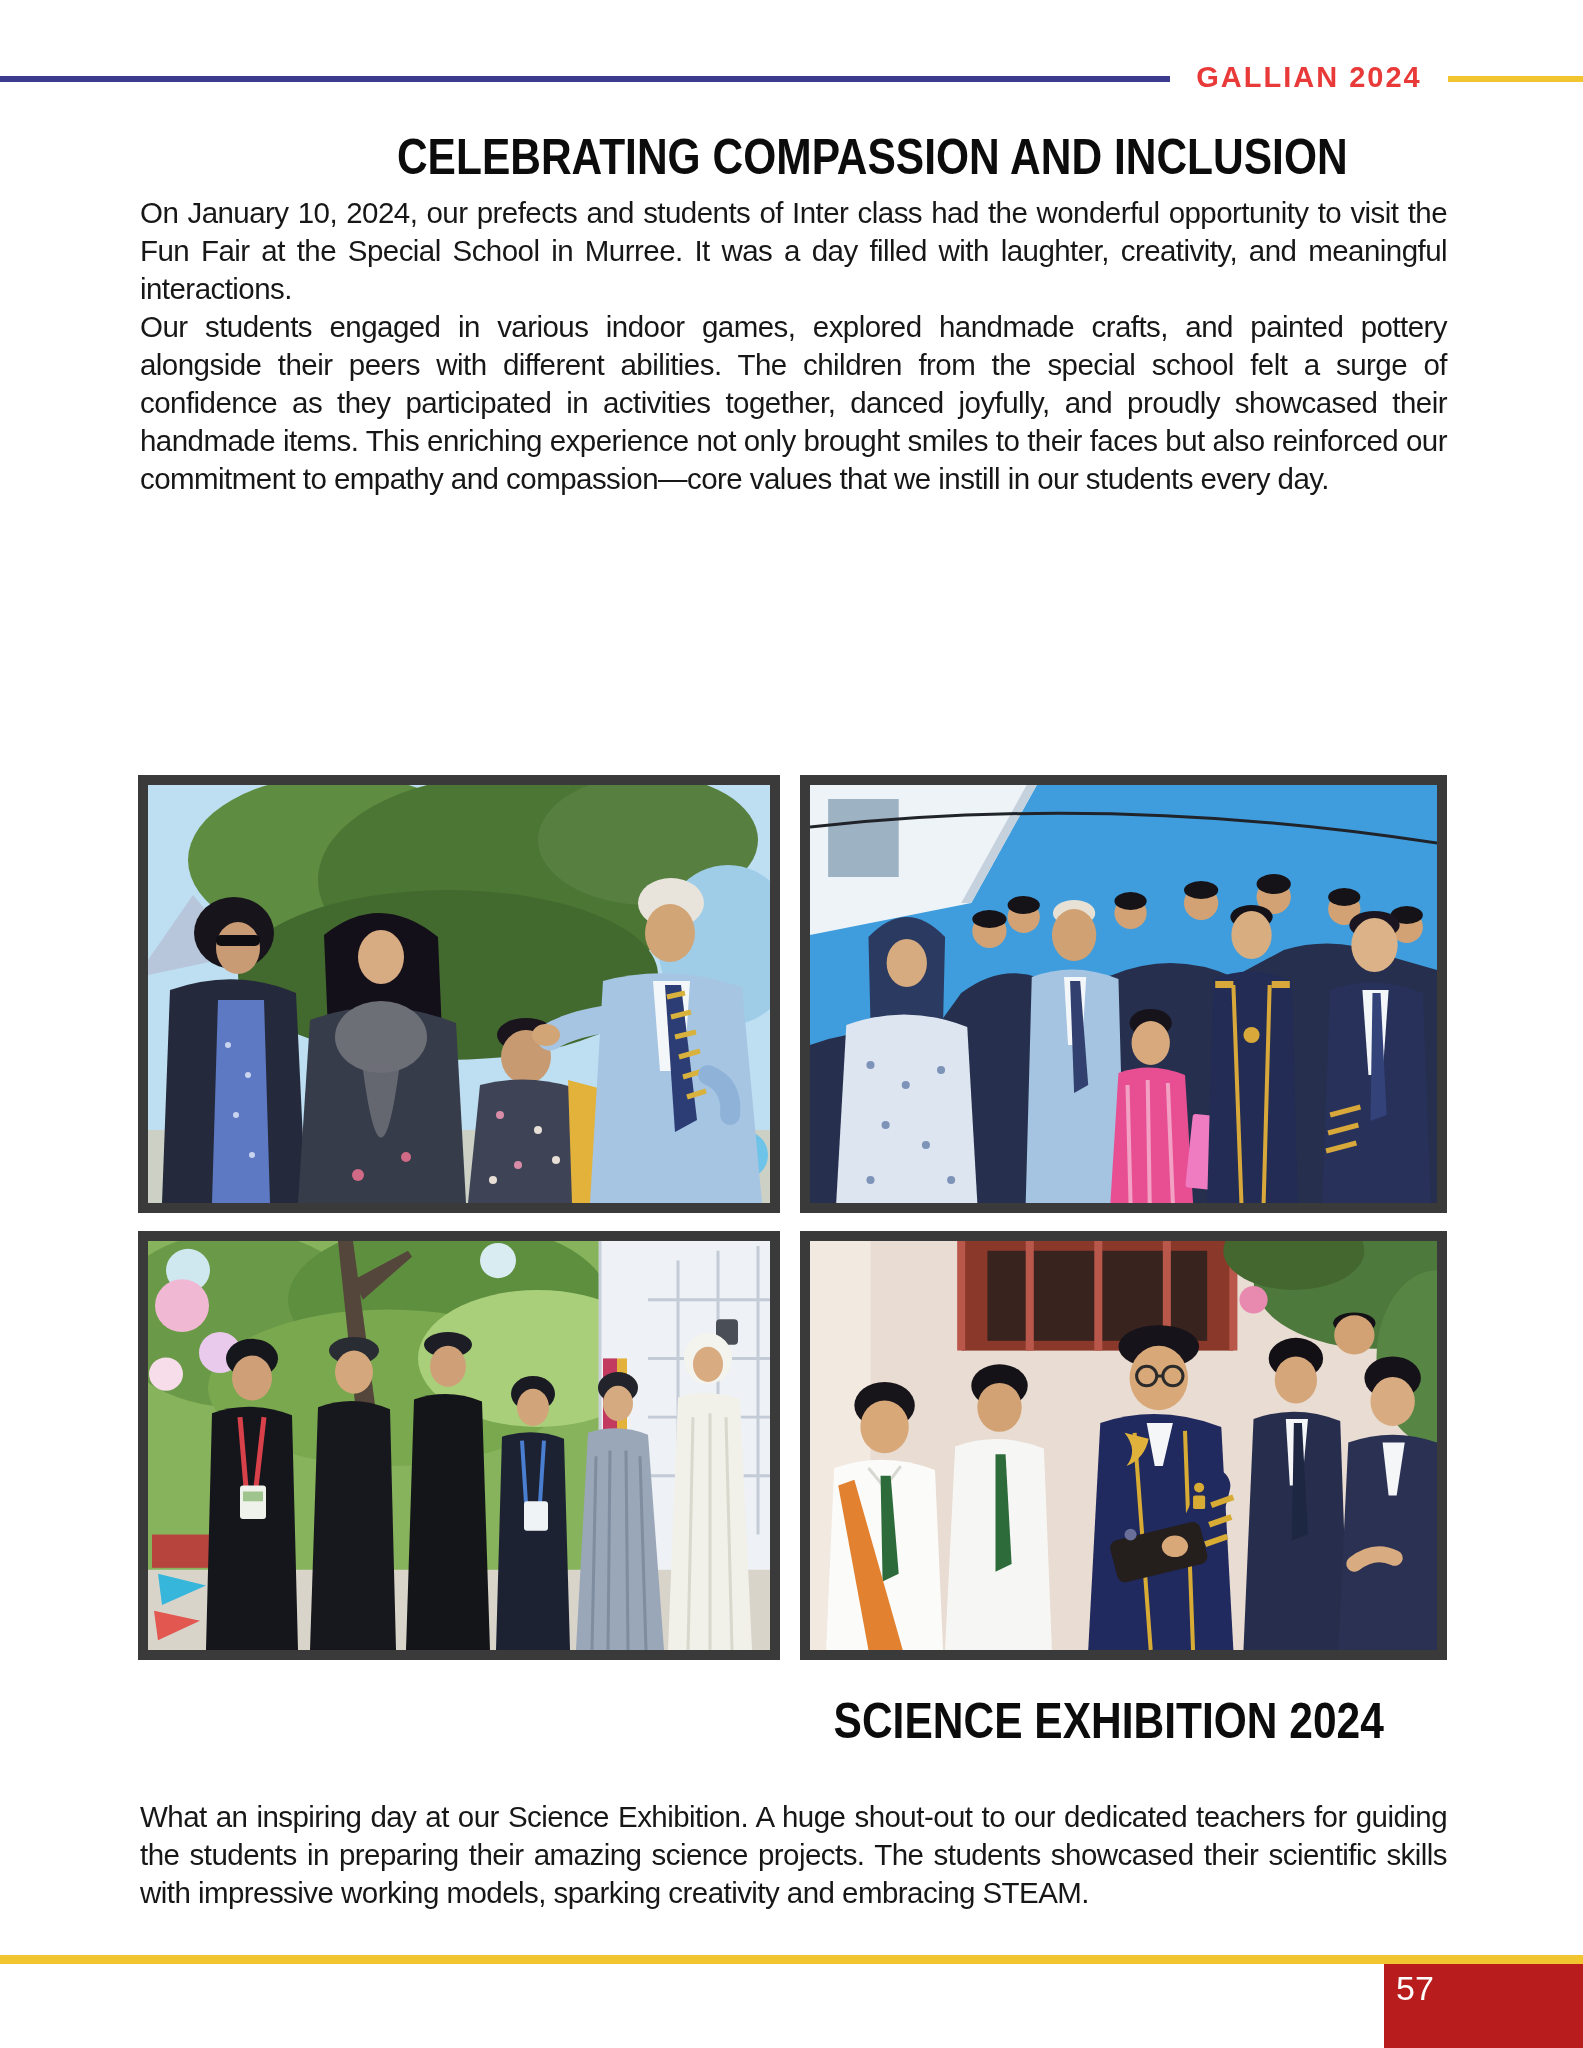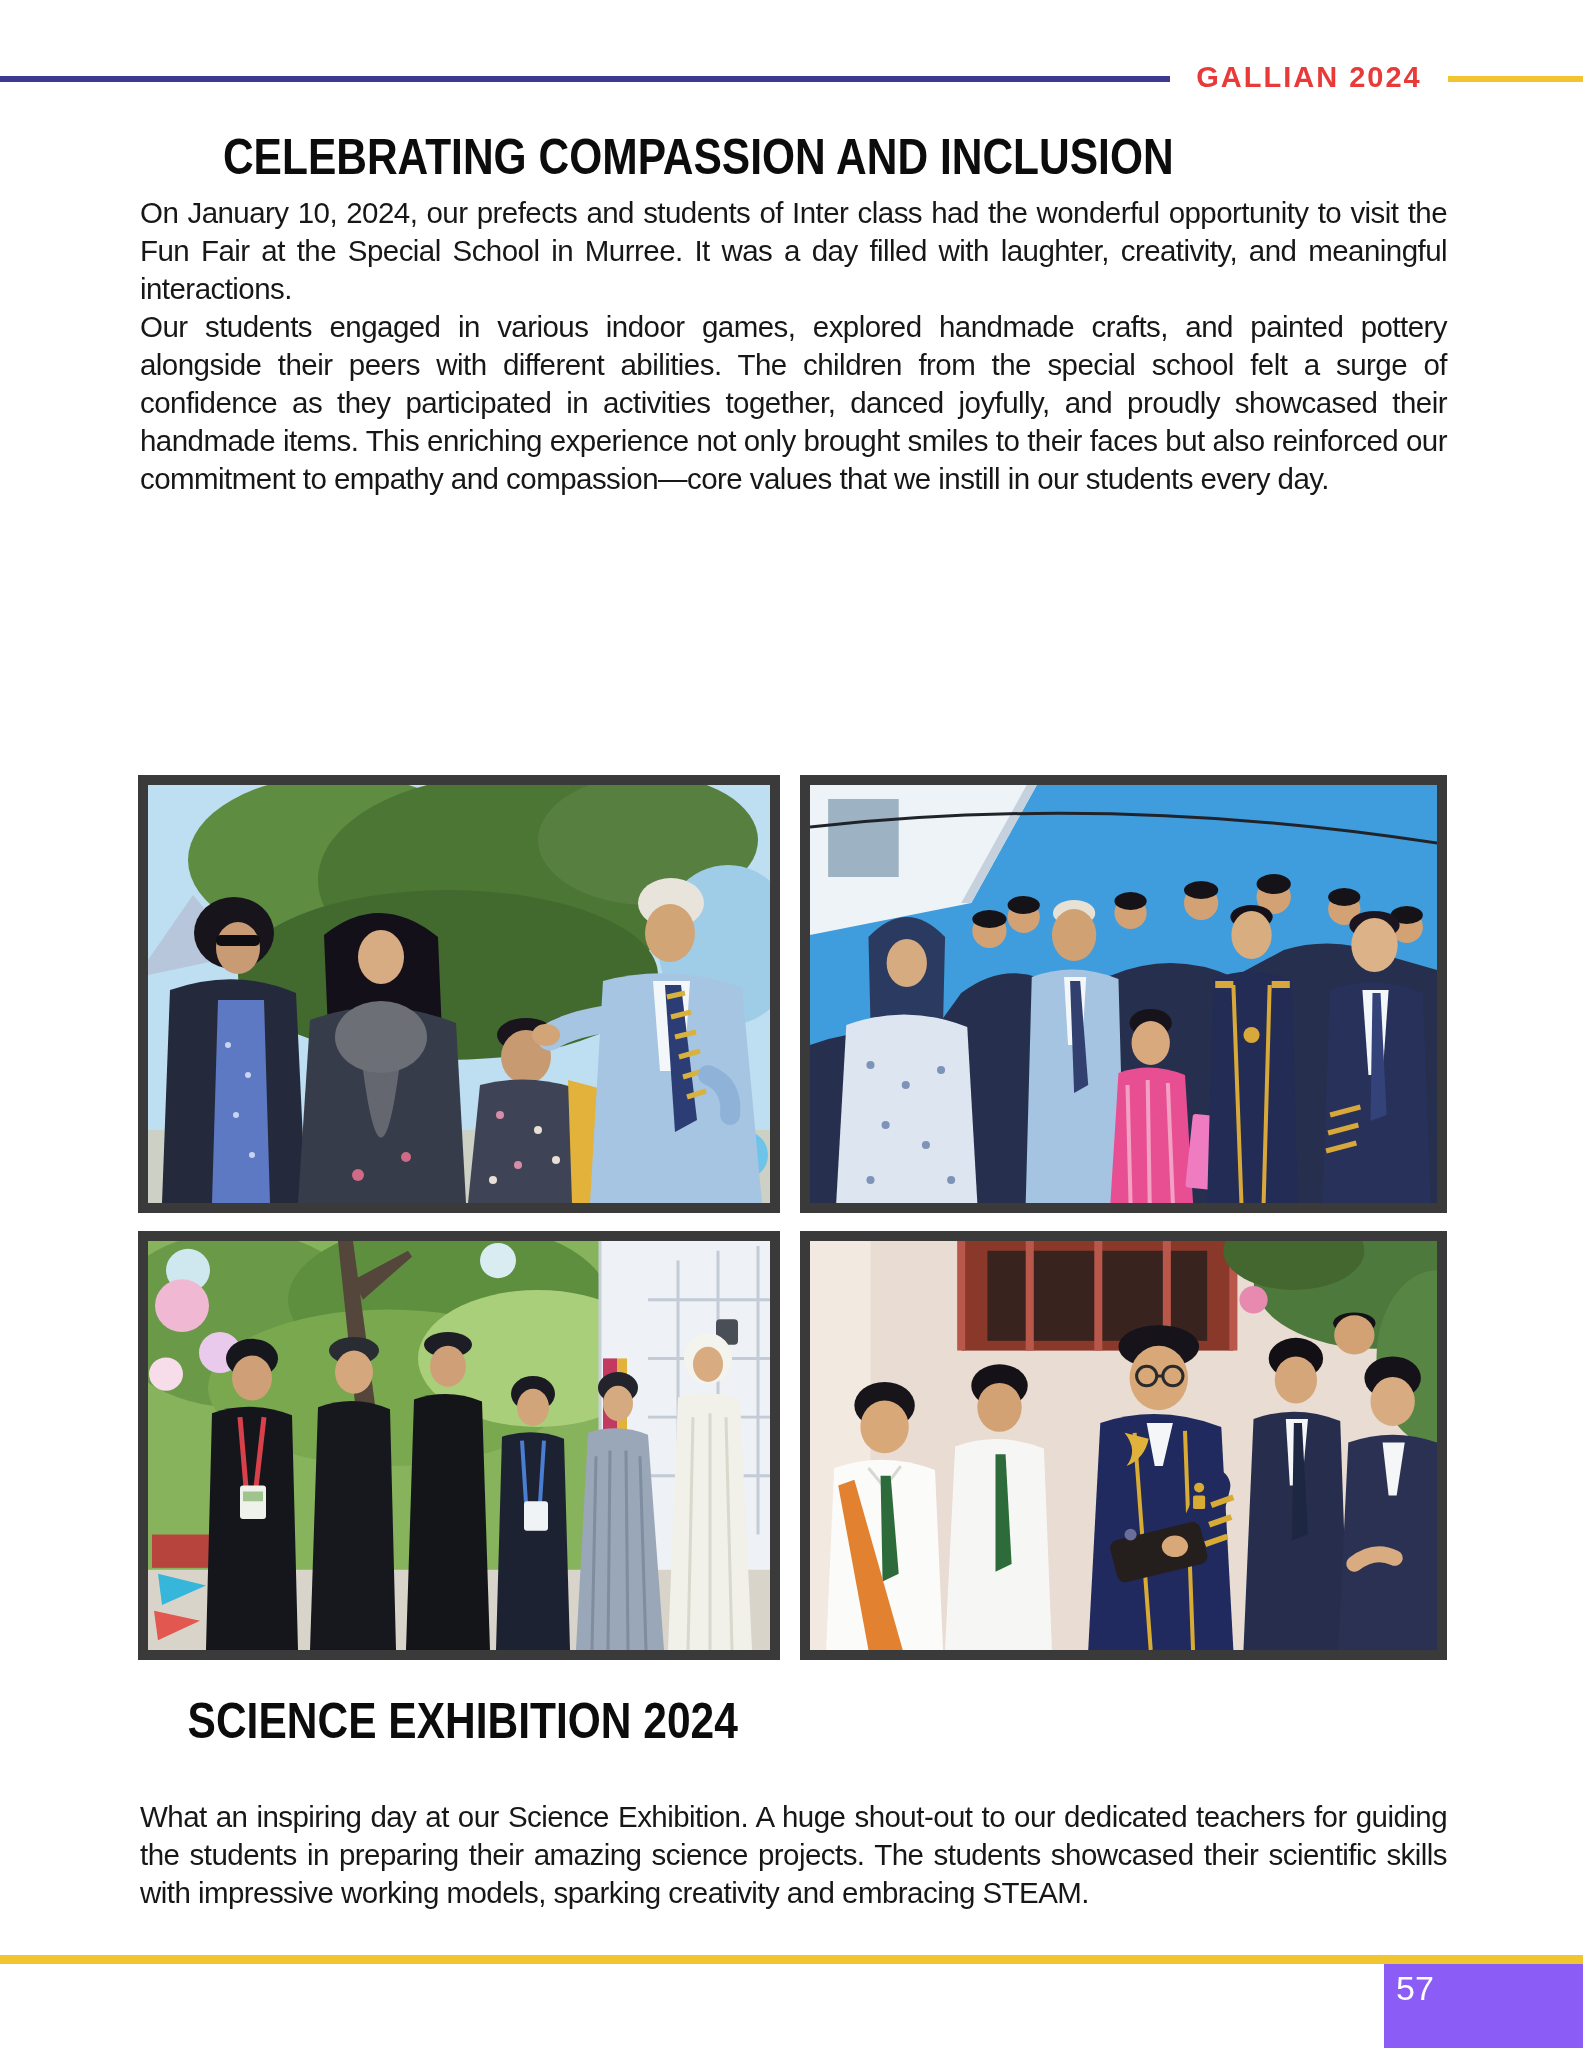--- a/index.html
+++ b/index.html
@@ -11,21 +11,21 @@
   
   .rule { position:absolute; height:6px; top:76px; }
   .rule-left  { left:0; width:1170px; background:#3c3b90; }
   .rule-right { left:1448px; right:0; background:#f0c530; }
   .brand {
     position:absolute; top:61px; left:1170px; width:278px; text-align:center;
     font-size:29px; font-weight:bold; letter-spacing:2px; color:#e83a38; white-space:nowrap;
   }
   
   .section-title {
-    position:absolute; left:139px; width:1307px; text-align:left; color:#0c0c0c;
+    position:absolute; left:125px; width:1307px; text-align:right; color:#0c0c0c;
   }
   .condensed {
     display:inline-block; transform:scaleX(.85); transform-origin:center;
     font-size:50px; font-weight:bold; white-space:nowrap; line-height:1.1;
   }
   .t1 { top:130px; }
   .t2 { top:1694px; }
   
   .body-copy {
     position:absolute; left:140px; width:1307px; color:#171717;
@@ -39,21 +39,21 @@
     position:absolute; left:138px; top:775px;
     display:grid; grid-template-columns:642px 647px; grid-template-rows:438px 429px;
     column-gap:20px; row-gap:18px;
   }
   .photo-frame { border:10px solid #3a3a3a; background:#222; overflow:hidden; }
   .photo-frame svg { display:block; width:100%; height:100%; }
   
   .footer-bar { position:absolute; top:1955px; left:0; width:100%; height:9px; background:#f0c530; }
   .page-number-box {
     position:absolute; left:1384px; top:1964px; width:199px; height:84px;
-    background:#8b5cf6; color:#ffffff; font-size:34px; padding:5px 0 0 12px;
+    background:#b91c1c; color:#ffffff; font-size:34px; padding:5px 0 0 12px;
   }
 </style>
 </head>
 <body>
 
 <div class="page">
 
   <span class="rule rule-left"></span>
   <span class="brand">GALLIAN 2024</span>
   <span class="rule rule-right"></span>

